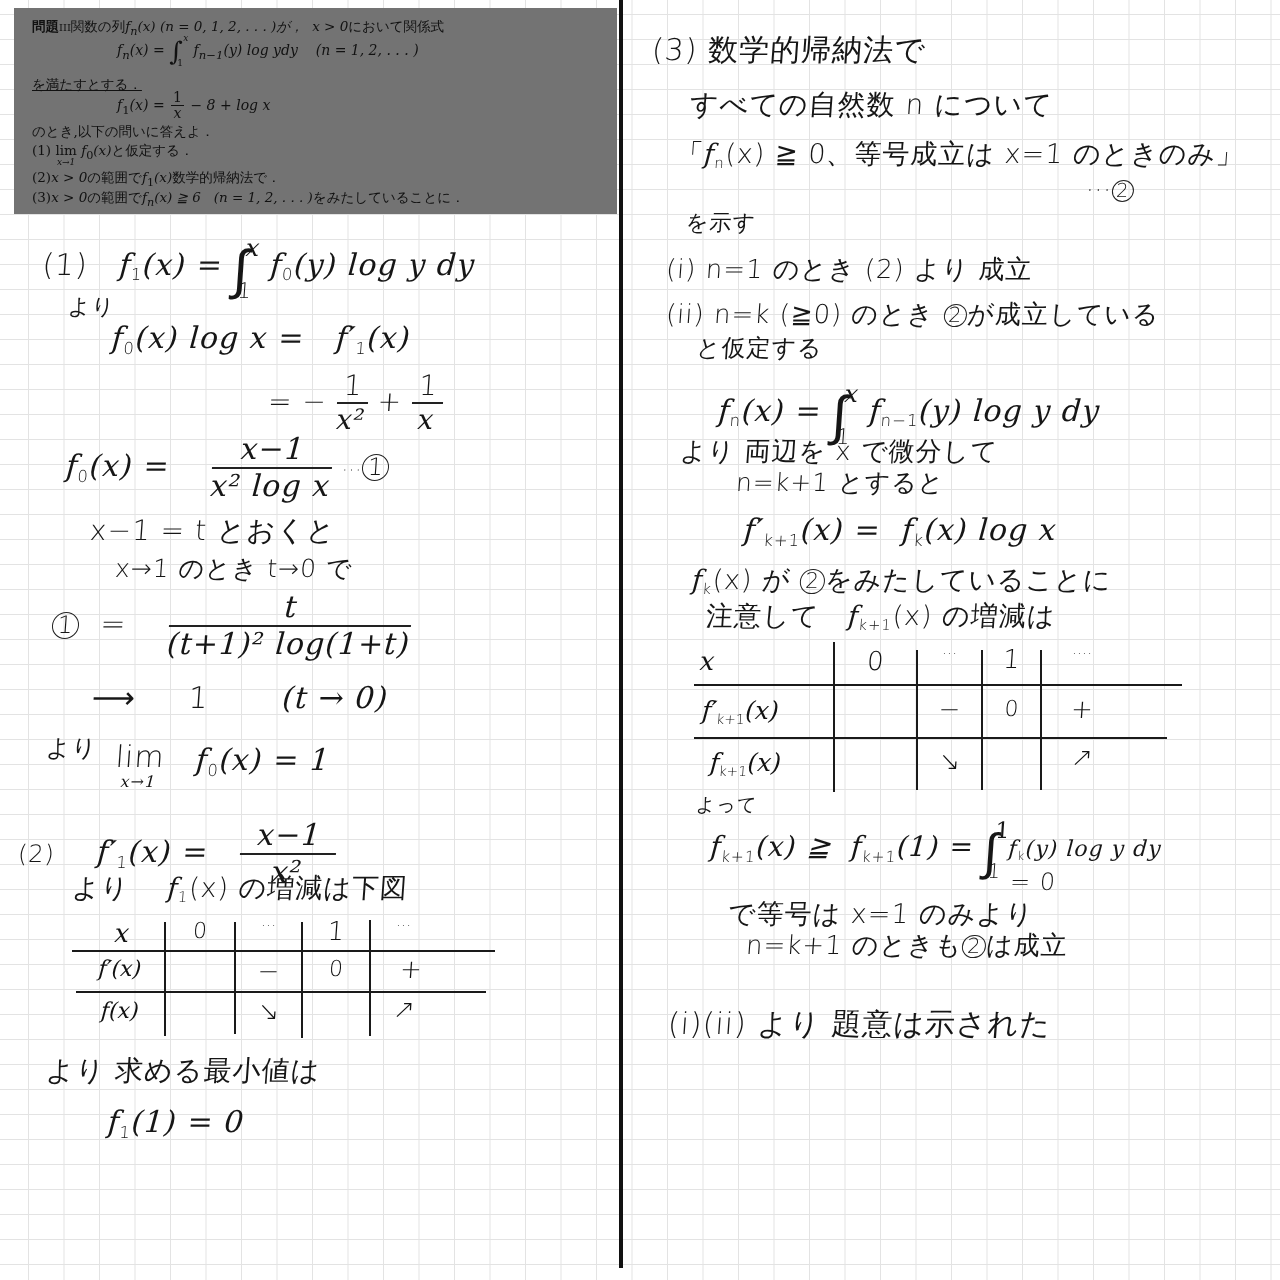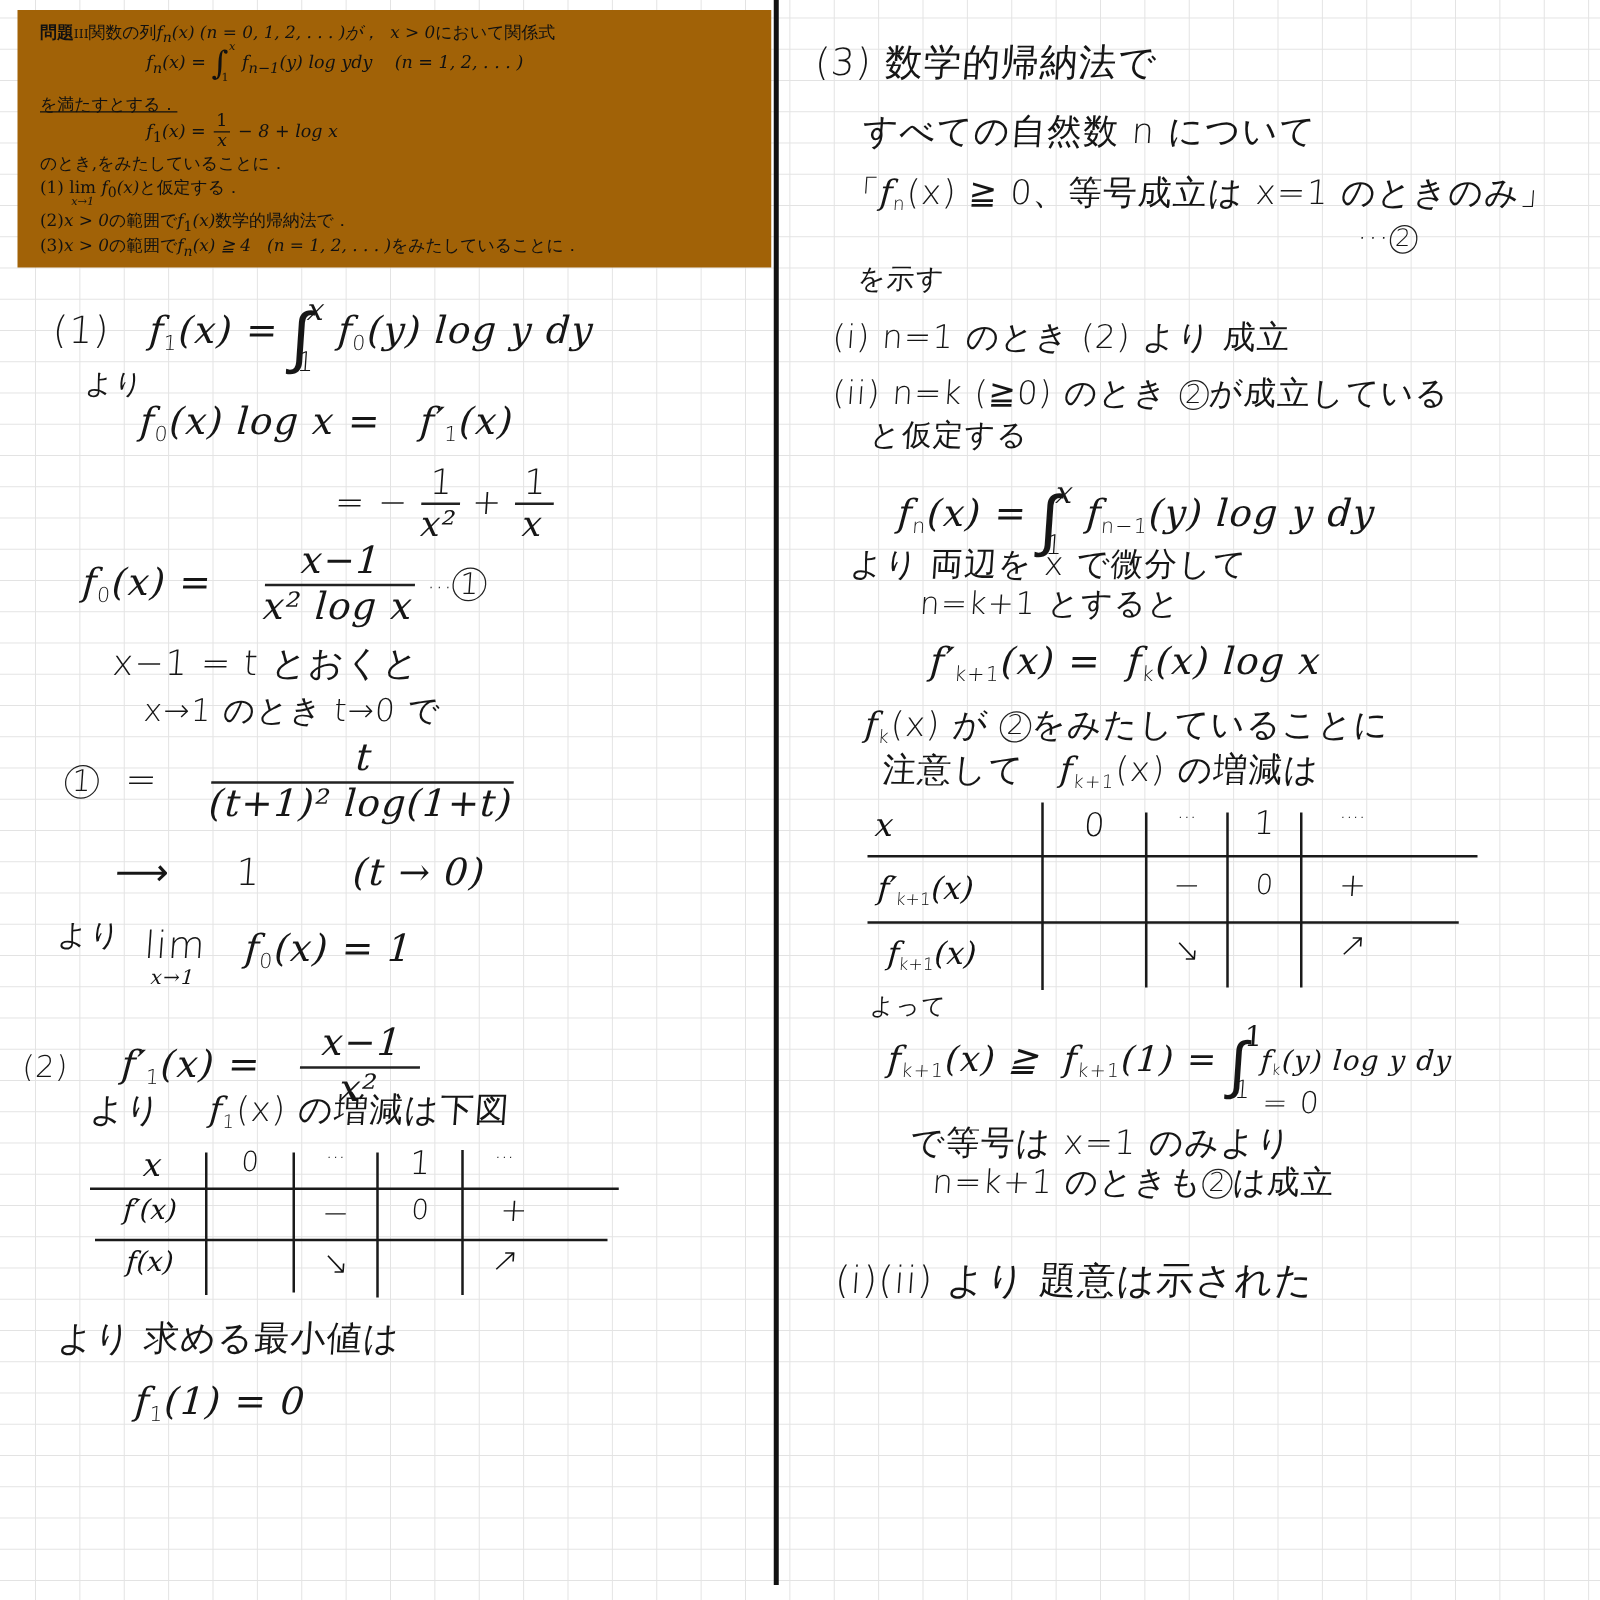--- a/index.html
+++ b/index.html
@@ -14,21 +14,21 @@
     font-family: "DejaVu Sans", sans-serif;
     color: #111;
   }
   .divider {
     position: absolute; left: 619px; top: 0; width: 4px; height: 1268px;
     background: #111;
   }
   
   .problem {
     position: absolute; left: 14px; top: 8px; width: 603px; height: 206px;
-    background: #a16207;
+    background: #737373;
     font-family: "DejaVu Serif", serif;
     font-size: 13.5px; line-height: 1;
     color: #111;
   }
   .problem .ln { position: absolute; white-space: nowrap; }
   .problem .b { font-weight: bold; }
   .problem i { font-style: italic; }
   .frac { display: inline-block; vertical-align: middle; text-align: center; margin: 0 2px; }
   .frac > span { display: block; line-height: 1.1; }
   .frac .num { border-bottom: 1px solid #111; padding: 0 2px; }
@@ -83,31 +83,31 @@
     <span class="intg">∫<span class="up">x</span><span class="lo">1</span></span>
     <i>f</i><sub><i>n−1</i></sub><i>(y) log ydy</i>
     &nbsp;&nbsp;&nbsp;<i>(n = 1, 2, . . . )</i>
   </div>
   <div class="ln" style="left:18px; top:70px;text-decoration:underline;">を満たすとする．</div>
   <div class="ln" style="left:103px; top:82px; font-size:14px;">
     <i>f</i><sub><span>1</span></sub><i>(x) =</i>
     <span class="frac"><span class="num">1</span><span class="den"><i>x</i></span></span>
     <i>− 8 + log x</i>
   </div>
-  <div class="ln" style="left:18px; top:117px;">のとき,をみたしていることに．</div>
+  <div class="ln" style="left:18px; top:117px;">のとき,以下の問いに答えよ．</div>
   <div class="ln" style="left:18px; top:136px;">
     <span>(1)</span>
     <span class="lim"><span>lim</span><span class="sub">x→1</span></span>
     <i>f</i><sub><span>0</span></sub><i>(x)</i><span>と仮定する．</span>
   </div>
   <div class="ln" style="left:18px; top:163px;">
     <span>(2)</span><i>x &gt; 0</i><span>の範囲で</span><i>f</i><sub><span>1</span></sub><i>(x)</i><span>数学的帰納法で．</span>
   </div>
   <div class="ln" style="left:18px; top:183px;">
-    <span>(3)</span><i>x &gt; 0</i><span>の範囲で</span><i>f</i><sub><i>n</i></sub><i>(x) ≧ 4</i>&nbsp;&nbsp;&nbsp;<i>(n = 1, 2, . . . )</i><span>をみたしていることに．</span>
+    <span>(3)</span><i>x &gt; 0</i><span>の範囲で</span><i>f</i><sub><i>n</i></sub><i>(x) ≧ 6</i>&nbsp;&nbsp;&nbsp;<i>(n = 1, 2, . . . )</i><span>をみたしていることに．</span>
   </div>
 </div>
 
 <div class="hw" style="left:42px; top:238px; font-size:30px;">
   <span>(1)</span>&nbsp;&nbsp;
   <span class="it">f</span><sub>1</sub><span class="it">(x) =</span>
   <span class="hint">∫<span class="up">x</span><span class="lo">1</span></span>&nbsp;
   <span class="it">f</span><sub>0</sub><span class="it">(y) log y dy</span>
 </div>
 <div class="hw" style="left:68px; top:292px; font-size:22px;">より</div>

